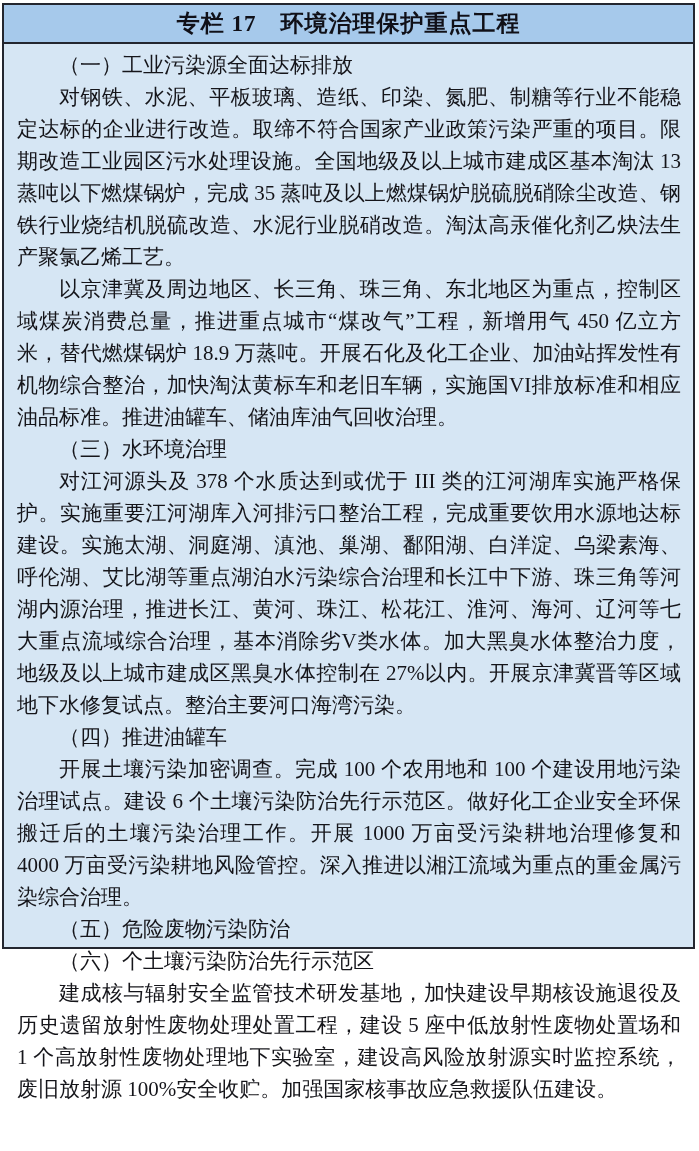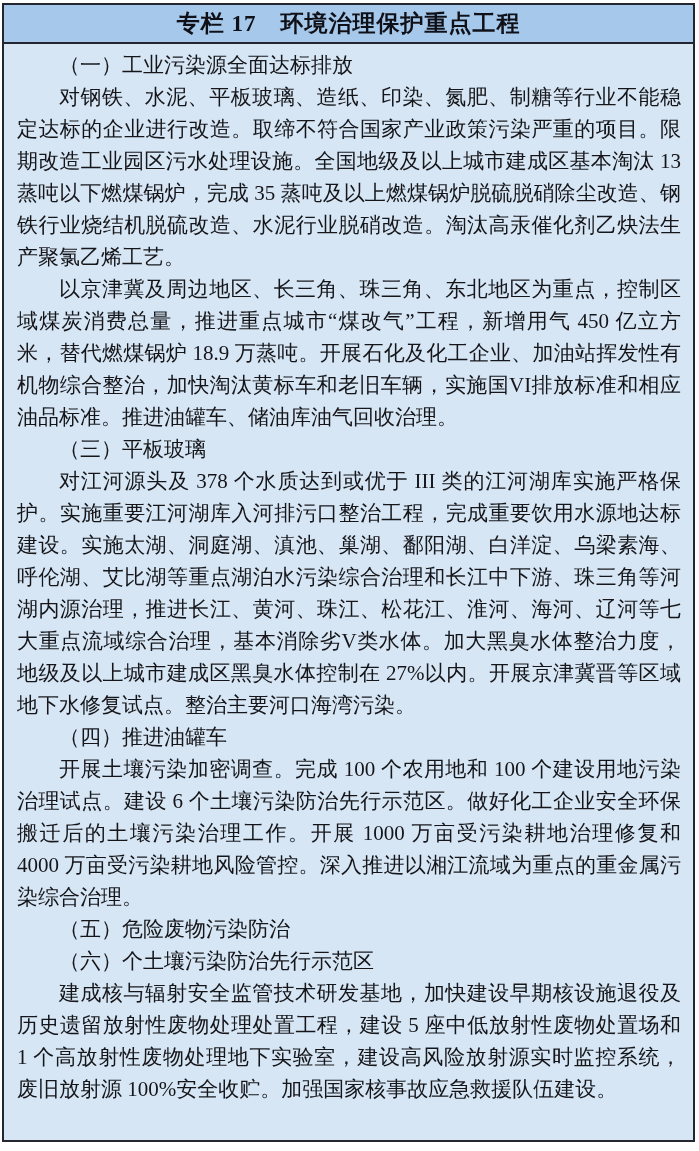--- a/index.html
+++ b/index.html
@@ -9,21 +9,21 @@
     height: 1151px;
     background: #ffffff;
     overflow: hidden;
     font-family: "Liberation Serif", "DejaVu Serif", serif;
   }
   .box-frame {
     position: absolute;
     left: 2px;
     top: 3px;
     width: 693px;
-    height: 1139px;
+    height: 946px;
     border: 2px solid #23262f;
     box-sizing: border-box;
     background: #d6e6f4;
   }
   .box-header {
     height: 37px;
     background: #a6c9eb;
     border-bottom: 2px solid #23262f;
     display: flex;
     align-items: center;
@@ -61,21 +61,21 @@
   <div class="box-header">
     <span>专栏 17　环境治理保护重点工程</span>
   </div>
   <div class="box-body">
 
     <h3 class="section-heading">（一）工业污染源全面达标排放</h3>
     <p class="section-paragraph">对钢铁、水泥、平板玻璃、造纸、印染、氮肥、制糖等行业不能稳定达标的企业进行改造。取缔不符合国家产业政策污染严重的项目。限期改造工业园区污水处理设施。全国地级及以上城市建成区基本淘汰 13 蒸吨以下燃煤锅炉，完成 35 蒸吨及以上燃煤锅炉脱硫脱硝除尘改造、钢铁行业烧结机脱硫改造、水泥行业脱硝改造。淘汰高汞催化剂乙炔法生产聚氯乙烯工艺。</p>
 
     <p class="section-paragraph">以京津冀及周边地区、长三角、珠三角、东北地区为重点，控制区域煤炭消费总量，推进重点城市“煤改气”工程，新增用气 450 亿立方米，替代燃煤锅炉 18.9 万蒸吨。开展石化及化工企业、加油站挥发性有机物综合整治，加快淘汰黄标车和老旧车辆，实施国VI排放标准和相应油品标准。推进油罐车、储油库油气回收治理。</p>
 
-    <h3 class="section-heading">（三）平板玻璃</h3>
+    <h3 class="section-heading">（三）水环境治理</h3>
     <p class="section-paragraph">对江河源头及 378 个水质达到或优于 III 类的江河湖库实施严格保护。实施重要江河湖库入河排污口整治工程，完成重要饮用水源地达标建设。实施太湖、洞庭湖、滇池、巢湖、鄱阳湖、白洋淀、乌梁素海、呼伦湖、艾比湖等重点湖泊水污染综合治理和长江中下游、珠三角等河湖内源治理，推进长江、黄河、珠江、松花江、淮河、海河、辽河等七大重点流域综合治理，基本消除劣V类水体。加大黑臭水体整治力度，地级及以上城市建成区黑臭水体控制在 27%以内。开展京津冀晋等区域地下水修复试点。整治主要河口海湾污染。</p>
 
     <h3 class="section-heading">（四）推进油罐车</h3>
     <p class="section-paragraph">开展土壤污染加密调查。完成 100 个农用地和 100 个建设用地污染治理试点。建设 6 个土壤污染防治先行示范区。做好化工企业安全环保搬迁后的土壤污染治理工作。开展 1000 万亩受污染耕地治理修复和 4000 万亩受污染耕地风险管控。深入推进以湘江流域为重点的重金属污染综合治理。</p>
 
     <h3 class="section-heading">（五）危险废物污染防治</h3>
 
     <h3 class="section-heading">（六）个土壤污染防治先行示范区</h3>
     <p class="section-paragraph">建成核与辐射安全监管技术研发基地，加快建设早期核设施退役及历史遗留放射性废物处理处置工程，建设 5 座中低放射性废物处置场和 1 个高放射性废物处理地下实验室，建设高风险放射源实时监控系统，废旧放射源 100%安全收贮。加强国家核事故应急救援队伍建设。</p>
 

